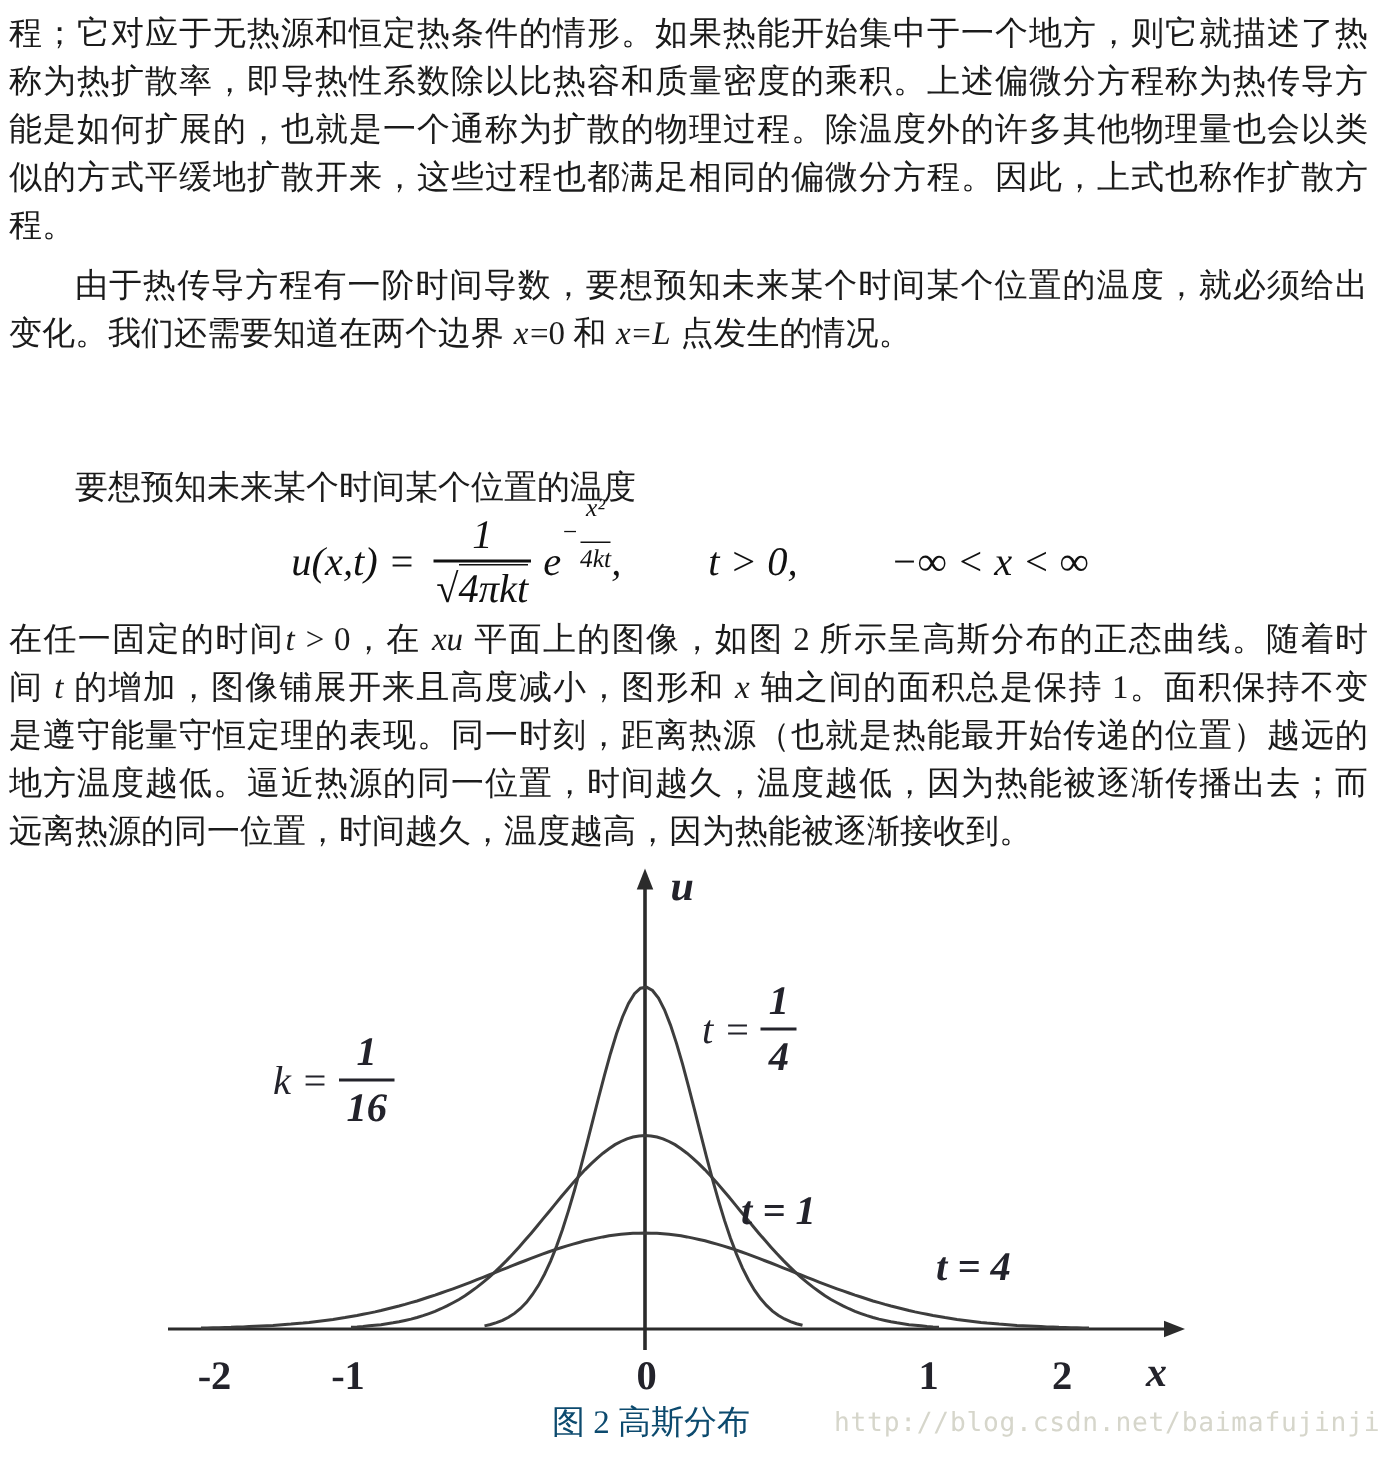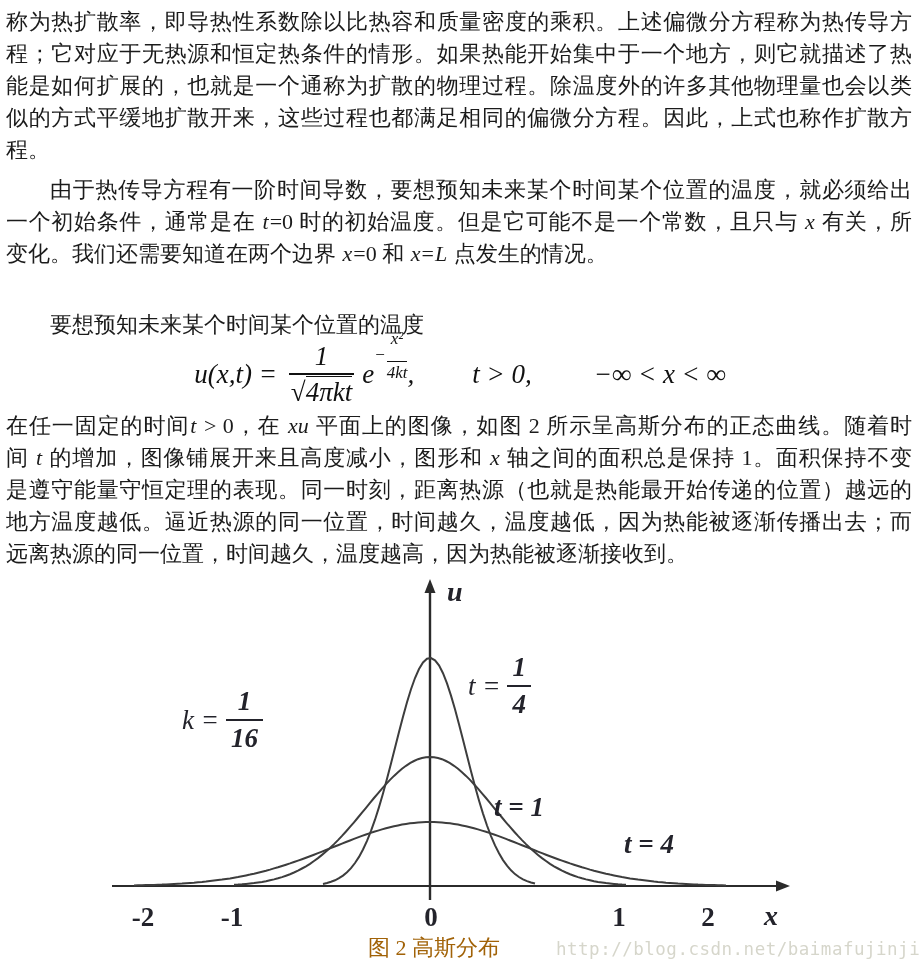--- a/index.html
+++ b/index.html
@@ -47,40 +47,39 @@
   .tick { position:absolute; top:326px; transform:translateX(-50%); font-size:27px;
           font-weight:600; color:#23232b; font-style:normal; }
   #u-label { left:447px; top:0; }
   #x-label { left:764px; top:324px; }
   #label-k   { left:182px; top:112px; }
   #label-t14 { left:468px; top:78px; }
   #label-t1  { left:494px; top:218px; font-weight:600; }
   #label-t4  { left:624px; top:255px; font-weight:600; }
   
   .caption-row { position:absolute; left:0; top:928px; width:920px; height:43px; }
-  .fig-caption { position:absolute; left:368px; top:5px; font-size:22px; color:#a16207; }
+  .fig-caption { position:absolute; left:368px; top:5px; font-size:22px; color:#0c4a6e; }
   .watermark { position:absolute; left:556px; top:11px;
                font-family:"DejaVu Sans Mono","Liberation Mono",monospace;
                font-size:17.5px; letter-spacing:0.5px; color:#d6d6cb; }
 </style>
 </head>
 <body>
 
 <div class="page">
 
   <div class="para" id="para-0">
+      <div class="line"><span>程；它对应于无热源和恒定热条件的情形。如果热能开始集中于一个地方，则它就描述了热</span></div>
       <div class="line"><span>称为热扩散率，即导热性系数除以比热容和质量密度的乘积。上述偏微分方程称为热传导方</span></div>
-      <div class="line"><span>程；它对应于无热源和恒定热条件的情形。如果热能开始集中于一个地方，则它就描述了热</span></div>
       <div class="line"><span>能是如何扩展的，也就是一个通称为扩散的物理过程。除温度外的许多其他物理量也会以类</span></div>
       <div class="line"><span>似的方式平缓地扩散开来，这些过程也都满足相同的偏微分方程。因此，上式也称作扩散方</span></div>
       <div class="line last"><span>程。</span></div>
     </div>
   <div class="para" id="para-1">
       <div class="line ind"><span>由于热传导方程有一阶时间导数，要想预知未来某个时间某个位置的温度，就必须给出</span></div>
-      <div class="line"><span>一个初始条件，通常是在 </span><span class="math">t</span><span>=0 时的初始温度。但是它可能不是一个常数，且只与 </span><span class="math">x</span><span> 有关，所</span></div>
       <div class="line last"><span>变化。我们还需要知道在两个边界 </span><span class="math">x</span><span>=0 和 </span><span class="math">x</span><span>=</span><span class="math">L</span><span> 点发生的情况。</span></div>
     </div>
   <div class="para" id="para-2">
       <div class="line last ind"><span>要想预知未来某个时间某个位置的温度</span></div>
     </div>
   <div class="para" id="para-3">
       <div class="line"><span>在任一固定的时间</span><span class="math">t</span><span> &gt; 0，在 </span><span class="math">xu</span><span> 平面上的图像，如图 2 所示呈高斯分布的正态曲线。随着时</span></div>
       <div class="line"><span>间 </span><span class="math">t</span><span> 的增加，图像铺展开来且高度减小，图形和 </span><span class="math">x</span><span> 轴之间的面积总是保持 1。面积保持不变</span></div>
       <div class="line"><span>是遵守能量守恒定理的表现。同一时刻，距离热源（也就是热能最开始传递的位置）越远的</span></div>
       <div class="line"><span>地方温度越低。逼近热源的同一位置，时间越久，温度越低，因为热能被逐渐传播出去；而</span></div>

